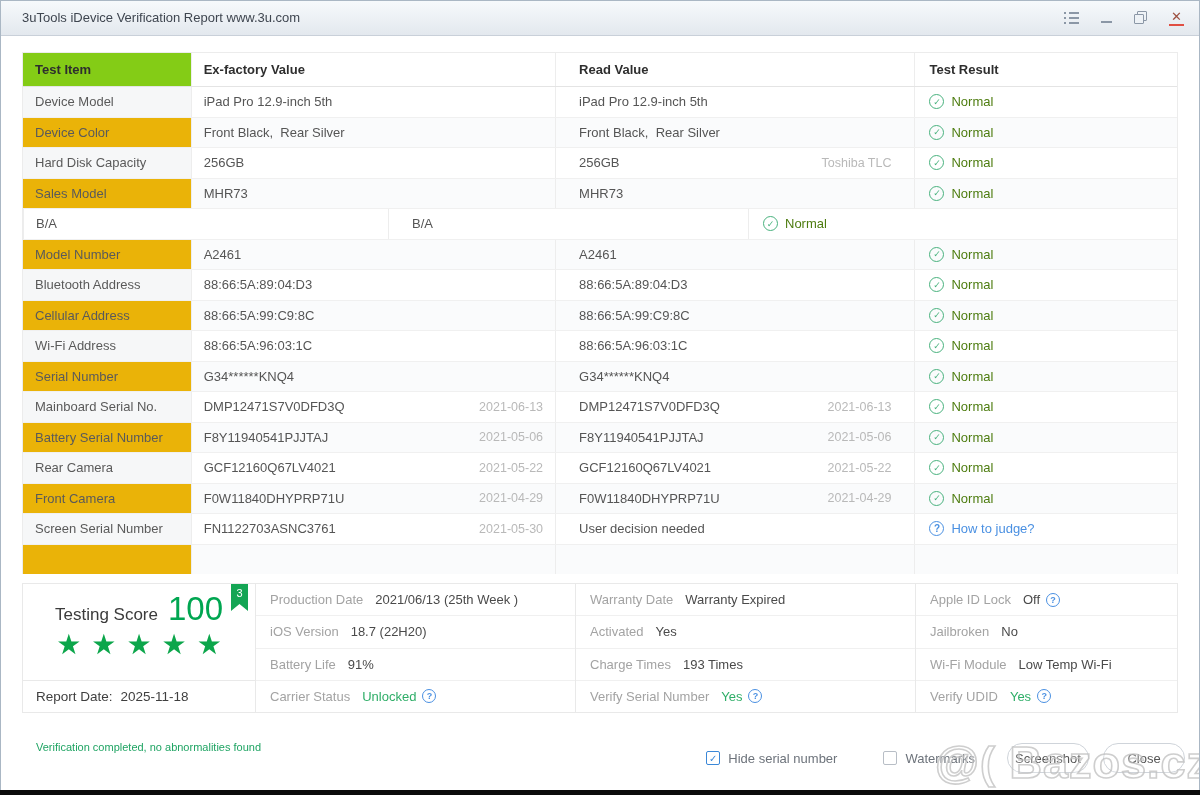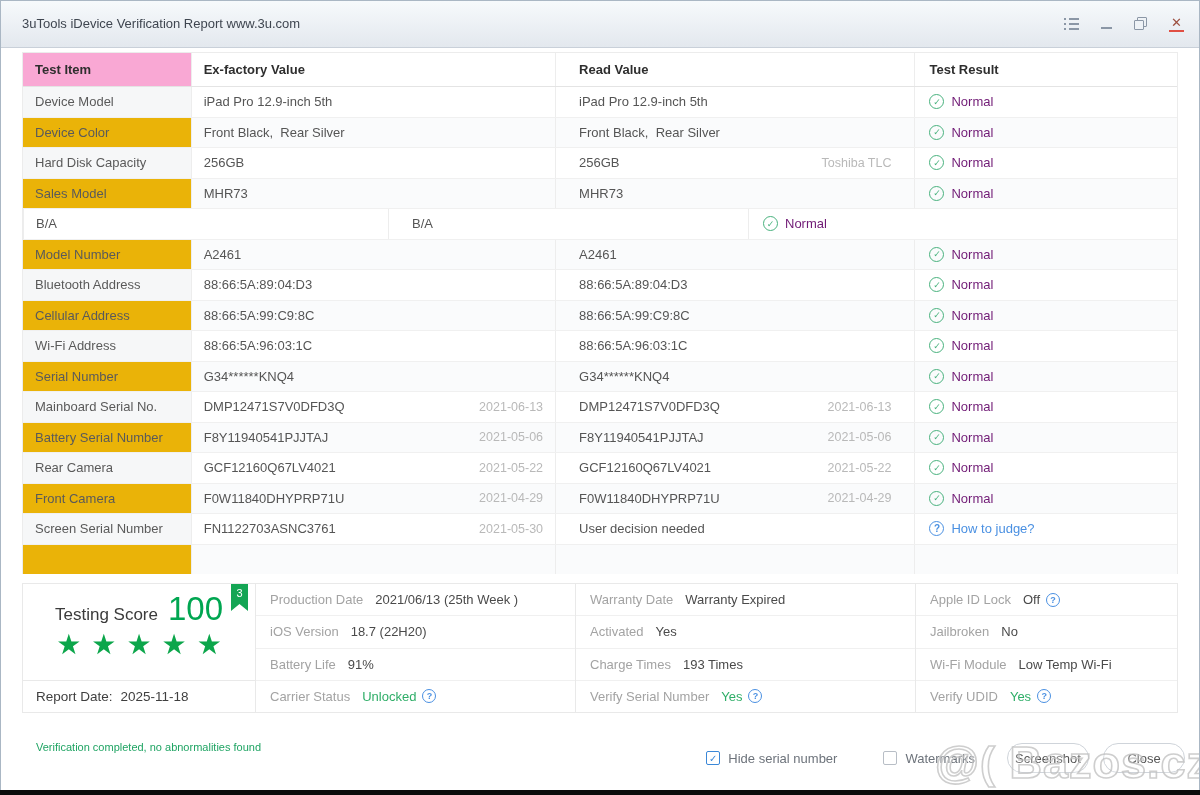--- a/index.html
+++ b/index.html
@@ -15,21 +15,21 @@
     border: 1px solid #aab7c4;
     pointer-events: none; z-index: 60;
   }
   .bottom-strip {
     position: absolute; left: 0; right: 0; bottom: 0; height: 5px;
     background: #0b0b0b; z-index: 61;
   }
 
   
   .titlebar {
-    height: 48px;
+    height: 36px;
     background: linear-gradient(#f7fafc, #e3e8ee);
     border-bottom: 1px solid #c9d0d9;
     display: flex; align-items: center;
     padding: 0 16px 0 22px;
   }
   .title { font-size: 13px; color: #3f4650; }
   .controls { margin-left: auto; display: flex; align-items: center; gap: 22px; }
   .ctrl { cursor: default; display: inline-flex; flex-direction: column; align-items: center; }
   .menu-icon { display: flex; flex-direction: column; gap: 3px; }
   .menu-icon i { display: flex; gap: 3px; }
@@ -57,31 +57,31 @@
   }
   .thead { display: flex; height: 33px; align-items: center; background: #fff; }
   .thead .cell { font-weight: bold; color: #2e2e2e; font-size: 13px; }
   .trow { display: flex; height: 30.5px; align-items: flex-start; border-top: 1px solid #f0f0f0; }
   .thead + #table-body .trow:first-child { border-top: 1px solid #e4e4e4; }
   .cell { height: 100%; display: flex; align-items: center; overflow: hidden; }
   .c-item    { width: 168px; padding-left: 12px; background: #f6f7f8; color: #5a5a5a; }
   .c-factory { width: 365px; padding: 0 12px; border-left: 1px solid #ededed; background: #fff; color: #555; }
   .c-read    { width: 360px; padding: 0 23px; border-left: 1px solid #ededed; background: #fff; color: #555; }
   .c-result  { width: 263px; padding-left: 14px; border-left: 1px solid #ededed; background: #fff; gap: 7px; }
-  .thead .c-item { background: #f9a8d4; }
+  .thead .c-item { background: #84cc16; }
   .trow.alt .c-item { background: #eab308; }
   .trow.alt .c-factory, .trow.alt .c-read, .trow.alt .c-result { background: #fafbfc; }
   .t { white-space: pre; }
   .extra { margin-left: auto; color: #b9b9b9; font-size: 12.5px; white-space: pre; }
   .check-icon {
     width: 15px; height: 15px; border: 1px solid #49b27e; border-radius: 50%;
     color: #49b27e; font-size: 9px; font-weight: bold;
     display: inline-flex; align-items: center; justify-content: center; flex: none;
   }
-  .res-text { color: #701a75; }
+  .res-text { color: #4d7c0f; }
   .q-icon {
     width: 15px; height: 15px; border: 1px solid #4a90e2; border-radius: 50%;
     color: #4a90e2; font-size: 10px; font-weight: bold;
     display: inline-flex; align-items: center; justify-content: center; flex: none;
     cursor: pointer;
   }
   .link-text { color: #4a90e2; cursor: pointer; }
 
   
   .summary {

